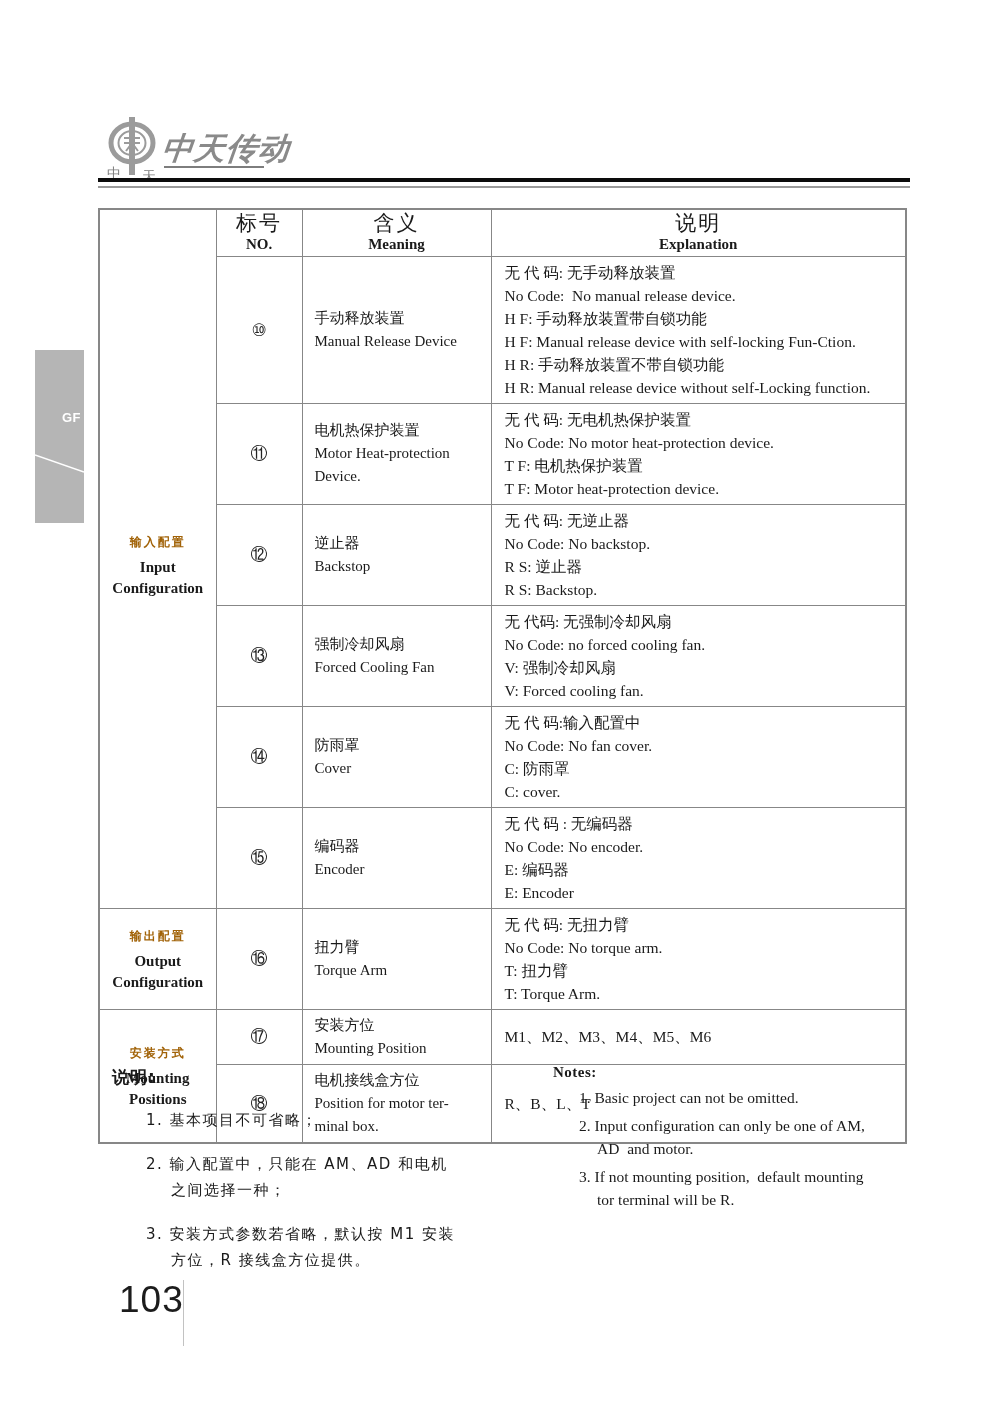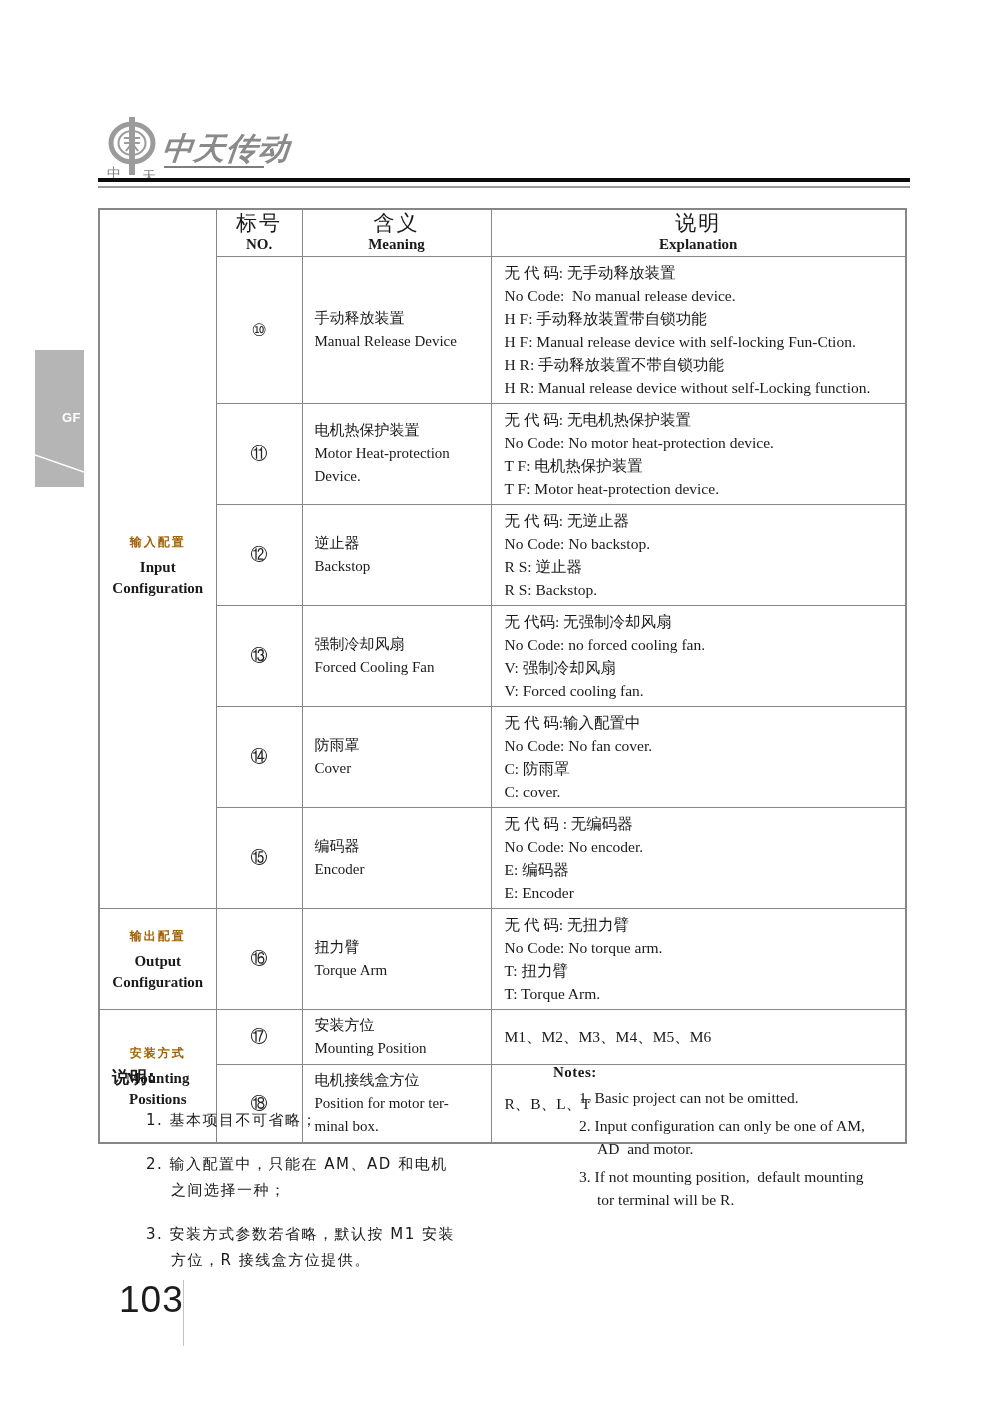--- a/index.html
+++ b/index.html
@@ -17,21 +17,21 @@
     position:absolute; left:58px; top:14px; width:220px;
     font-family:"DejaVu Sans", sans-serif; font-weight:bold; font-style:italic;
     font-size:31px; letter-spacing:1px; color:#8a8a8a; transform:skewX(-6deg);
     white-space:nowrap;
   }
   .wordmark-underline { position:absolute; left:60px; top:52px; width:100px; height:2px; background:#7d7d7d; }
   .rule-thick { position:absolute; left:98px; top:178px; width:812px; height:4px; background:#0c0c0c; }
   .rule-thin  { position:absolute; left:98px; top:186px; width:812px; height:2px; background:#9a9a9a; }
 
   
-  .side-tab { position:absolute; left:35px; top:350px; width:49px; height:137px; background:#b5b5b5; }
+  .side-tab { position:absolute; left:35px; top:350px; width:49px; height:173px; background:#b5b5b5; }
   .side-tab .tab-label {
     position:absolute; right:3px; top:60px; color:#ffffff; font-family:"Liberation Sans", sans-serif;
     font-weight:bold; font-size:13px; letter-spacing:0.5px;
   }
   .side-tab svg { position:absolute; left:0; top:0; }
 
   
   table.spec {
     position:absolute; left:98px; top:208px; width:807px;
     border-collapse:collapse; table-layout:fixed;

